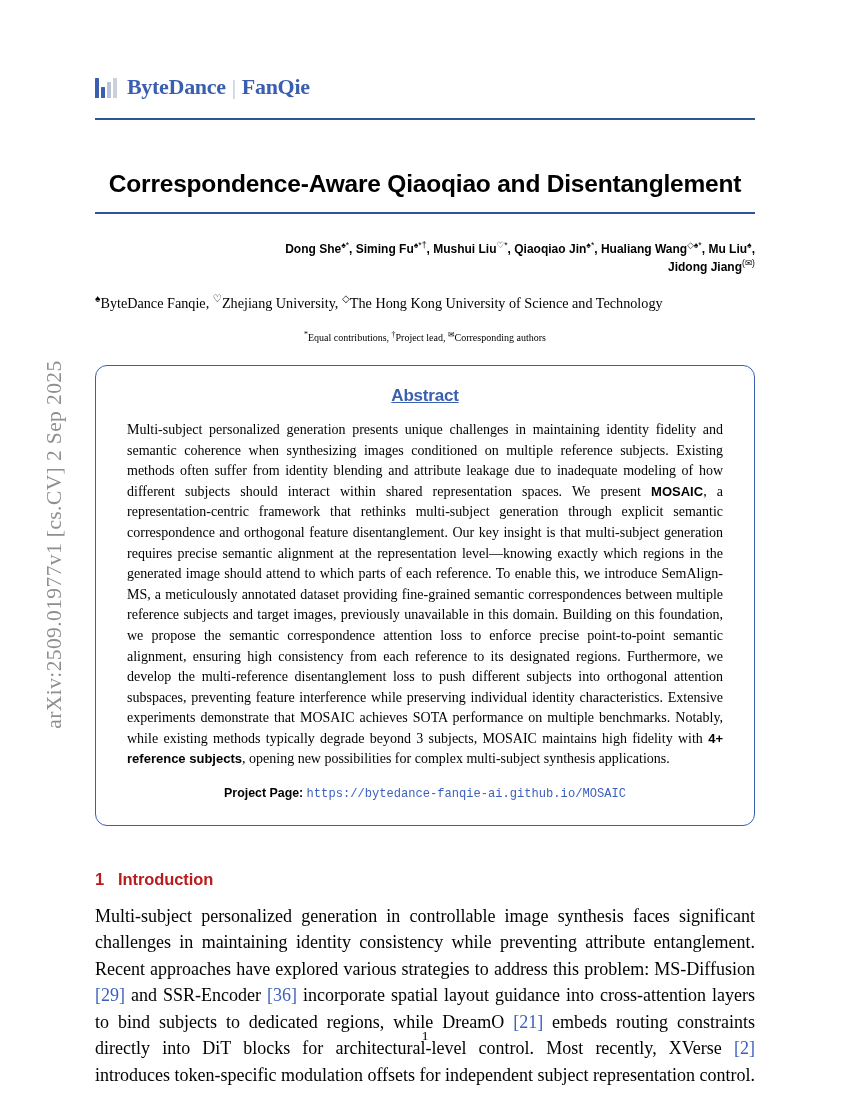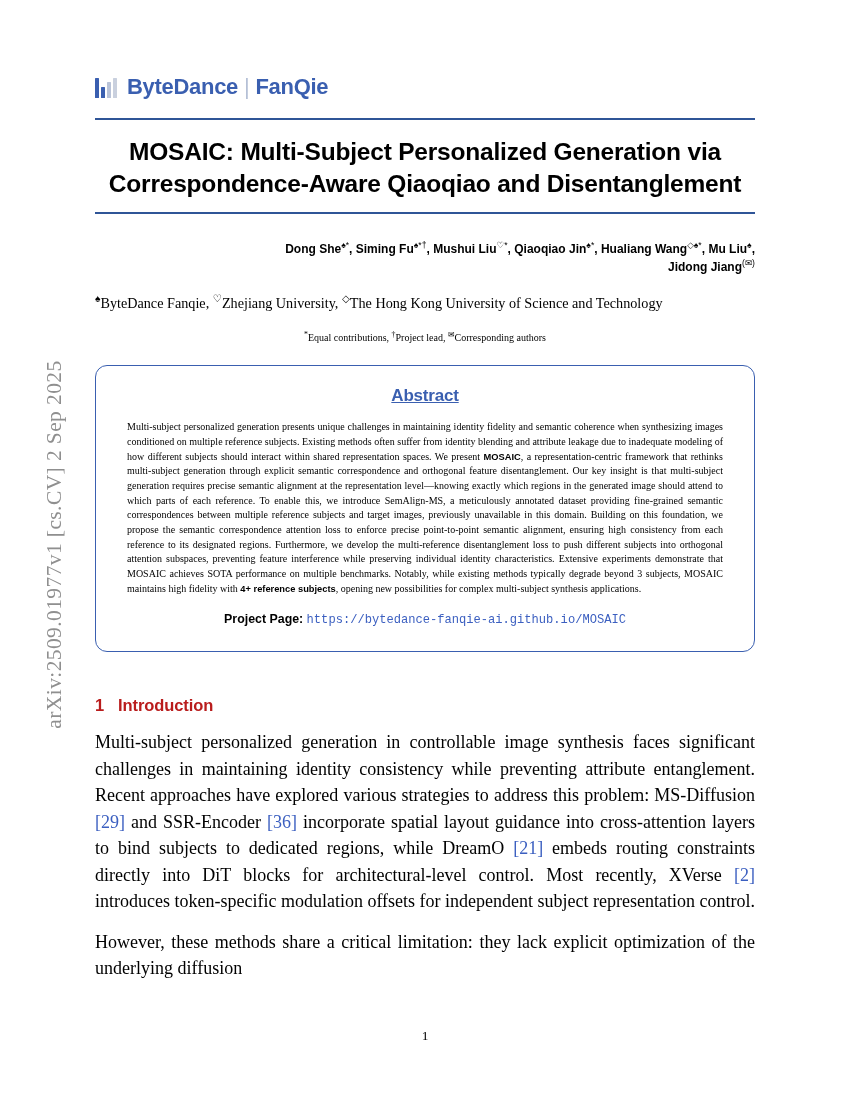--- a/index.html
+++ b/index.html
@@ -57,21 +57,21 @@
   .logo-mark .bar {
     width: 4px;
     margin-right: 2px;
     border-radius: 0.5px;
   }
   .logo-mark .b1 { height: 20px; background: #3a5fb0; }
   .logo-mark .b2 { height: 11px; background: #3a5fb0; }
   .logo-mark .b3 { height: 16px; background: #b9c3d8; }
   .logo-mark .b4 { height: 20px; background: #c9d0de; }
   .logo-text {
-    font-family: Liberation Sans, sans-serif;
+    font-family: Liberation Serif, serif;
     font-size: 22px;
     font-weight: 600;
     color: #3a5fb0;
     letter-spacing: -0.3px;
     white-space: nowrap;
   }
   .logo-sep {
     display: inline-block;
     margin: 0 6px;
     color: #b5c0d6;
@@ -142,21 +142,21 @@
     font-family: "Liberation Sans", "DejaVu Sans", sans-serif;
     font-size: 17px;
     font-weight: bold;
     color: #3a5fb0;
     text-align: center;
     margin-bottom: 14px;
     letter-spacing: -0.2px;
     text-decoration: underline;
   }
   .abstract-body {
-    font-size: 10px;
+    font-size: 14px;
     line-height: 1.47;
     text-align: justify;
     text-justify: inter-word;
     hyphens: none;
   }
   .abstract-body b.sans {
     font-family: "Liberation Sans", "DejaVu Sans", sans-serif;
     font-weight: bold;
     font-size: 0.93em;
   }
@@ -226,21 +226,21 @@
           <div class="bar b4"></div>
       </div>
       <div class="logo-text">
         <span>ByteDance</span><span class="logo-sep">|</span><span>FanQie</span>
       </div>
     </div>
 
     <div class="rule"></div>
 
     <div class="title">
-      <span>MOSAIC: Multi-Subject Personalized Generation via</span><br>
+      <br>
       <span>Correspondence-Aware Qiaoqiao and Disentanglement</span>
     </div>
 
     <div class="rule below"></div>
 
     <div class="authors">
       <span><span>Dong She</span><sup>♠*</sup></span>,
       <span><span>Siming Fu</span><sup>♠*†</sup></span>,
       <span><span>Mushui Liu</span><sup>♡*</sup></span>,
       <span><span>Qiaoqiao Jin</span><sup>♠*</sup></span>,

